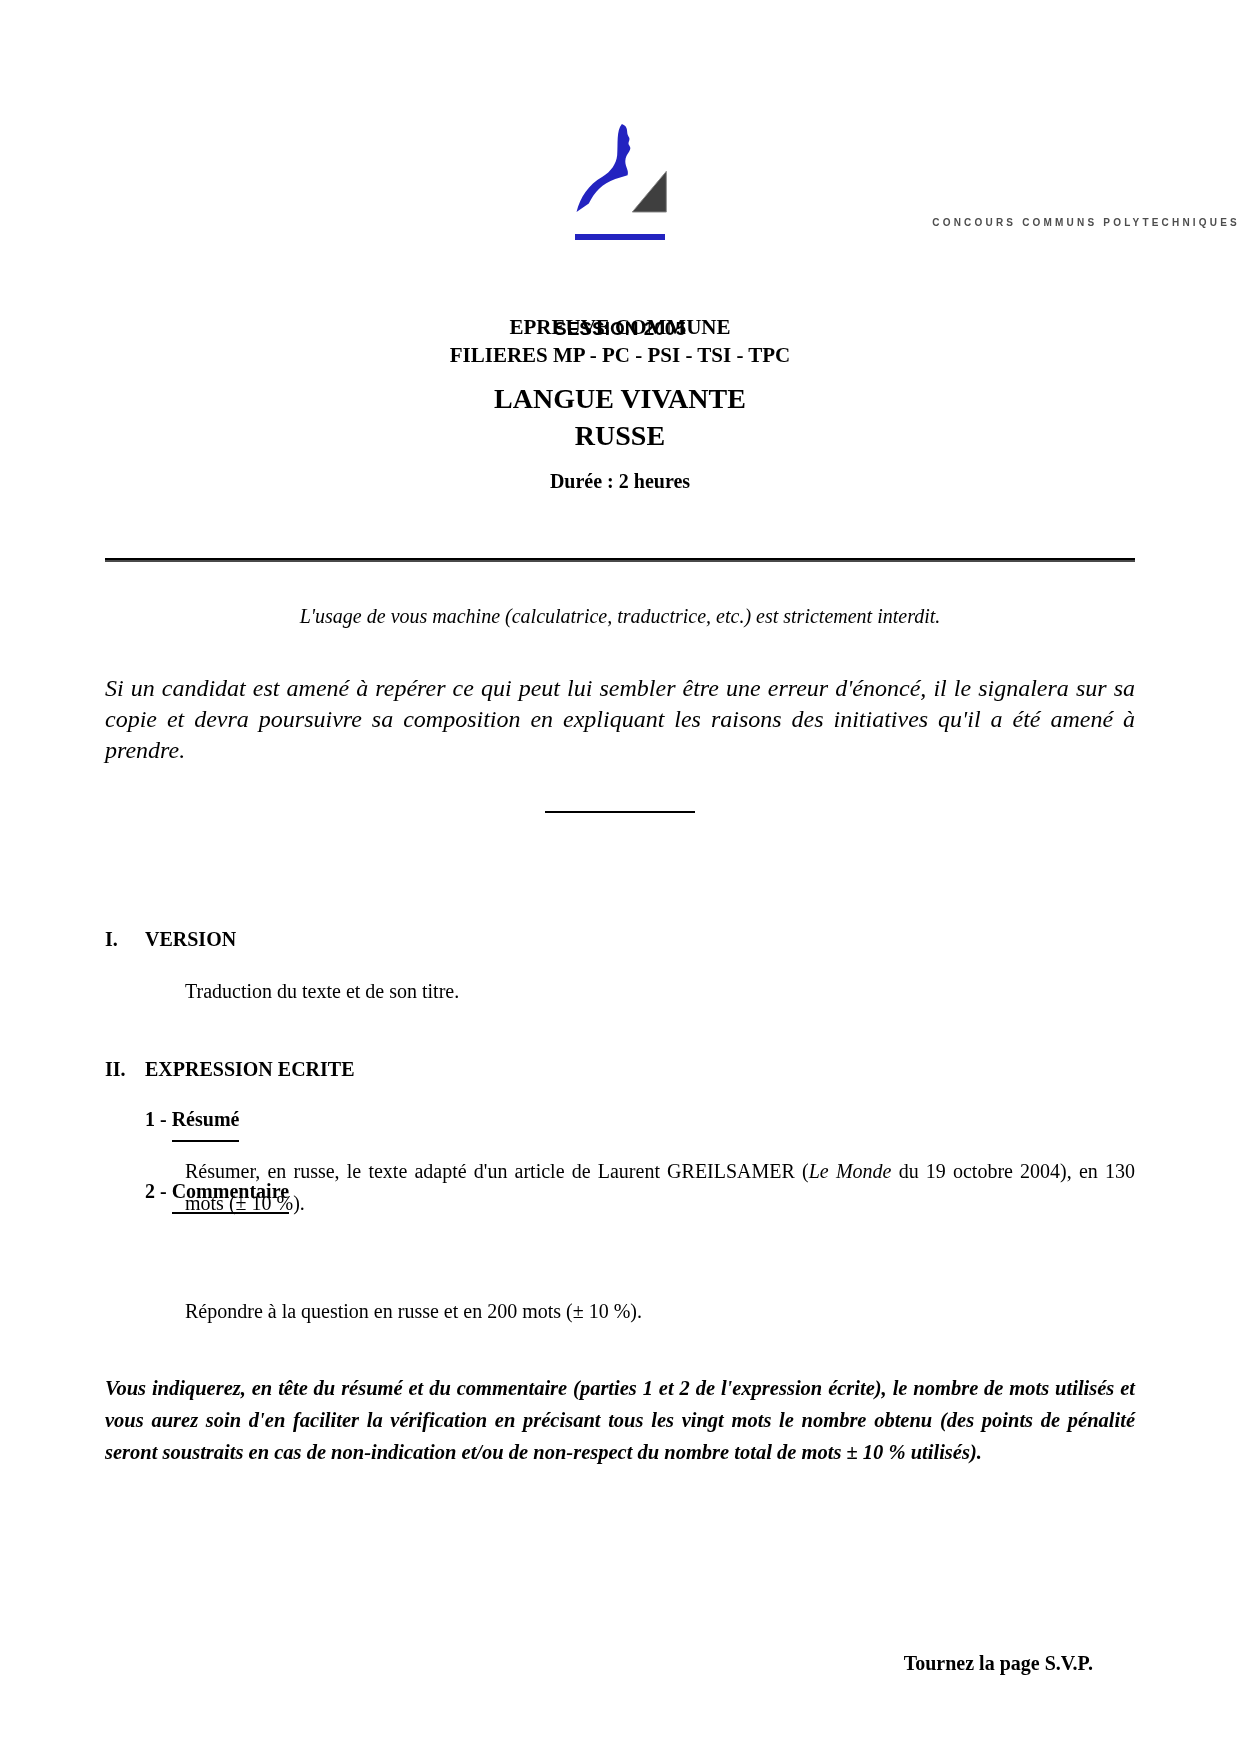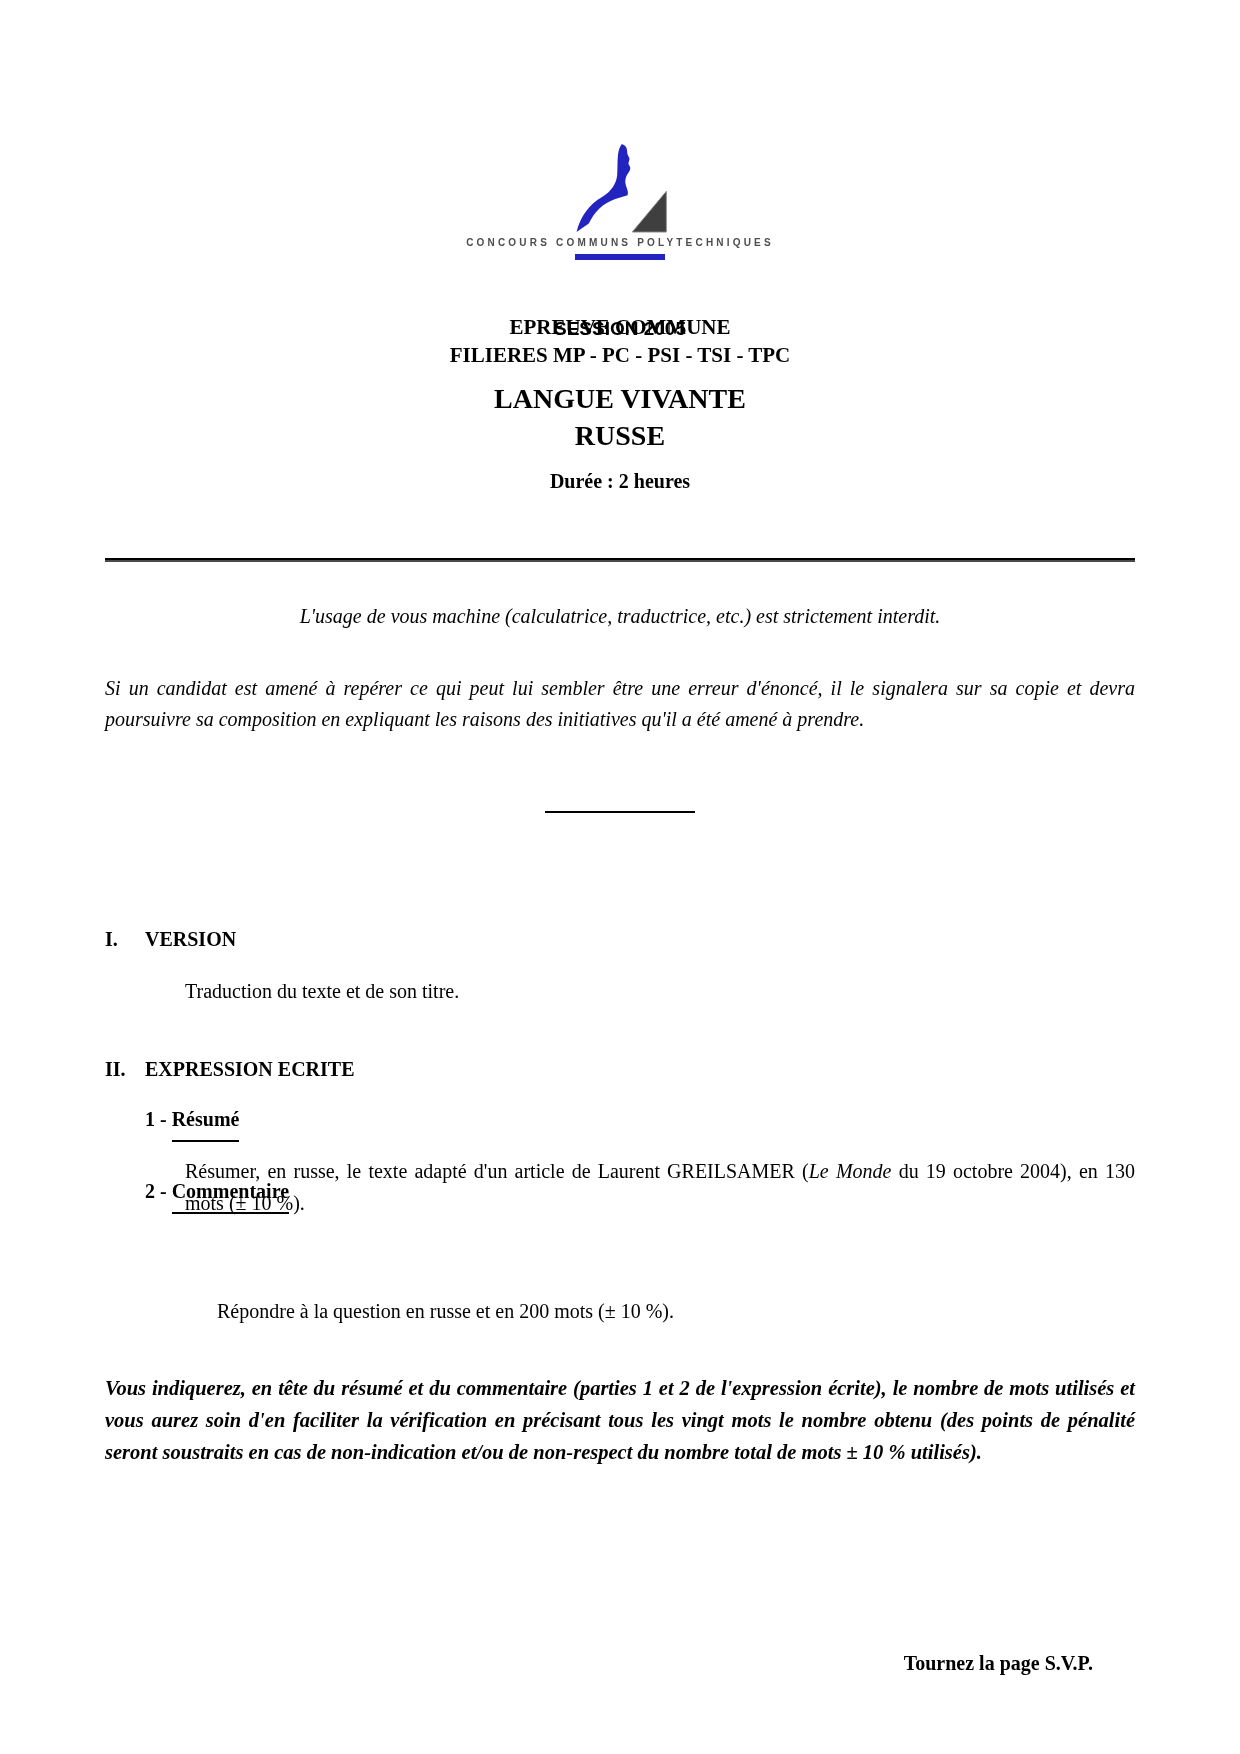--- a/index.html
+++ b/index.html
@@ -12,21 +12,21 @@
     height: 1754px;
     font-family: "Liberation Serif", serif;
     color: #000;
     position: relative;
     overflow: hidden;
   }
   .abs { position: absolute; }
   .centered { left: 0; right: 0; text-align: center; }
 
   
-  .logo-block { top: 144px; }
+  .logo-block { top: 124px; text-align: right; }
   .logo-graphic { display: block; margin: 0 auto; width: 104px; height: 90px; }
   .logo-caption {
     margin-top: 3px;
     font-family: "Liberation Sans", sans-serif;
     font-size: 10px;
     font-weight: 600;
     letter-spacing: 3.2px;
     color: #4d4d4d;
     white-space: nowrap;
   }
@@ -54,21 +54,21 @@
     border-bottom: 2px solid #4a4a4a;
   }
 
   .usage-notice {
     top: 601px;
     font-size: 20px; font-style: italic;
     line-height: 31px;
   }
   .warning-paragraph {
     top: 673px; left: 105px; width: 1030px;
-    font-size: 20px; font-style: italic;
+    font-size: 24px; font-style: italic;
     line-height: 31px;
     text-align: justify;
   }
   .small-rule {
     top: 811px; left: 545px; width: 150px;
     height: 2px; background: #000;
   }
 
   .section-heading { font-size: 20px; font-weight: bold; left: 105px; }
   .section-heading .numeral { display: inline-block; width: 40px; }
@@ -81,21 +81,21 @@
   .underlined { border-bottom: 2px solid #000; padding-bottom: 10px; }
 
   .resume-instruction {
     top: 1155px; left: 185px; width: 950px;
     font-size: 20px; line-height: 32px;
     text-align: justify;
   }
   .resume-instruction .italic { font-style: italic; }
 
   .commentaire-subheading { top: 1180px; }
-  .commentaire-instruction { top: 1300px; left: 185px; font-size: 20px; margin-left: 32px; }
+  .commentaire-instruction { top: 1300px; left: 185px; font-size: 20px; }
 
   .word-count-note {
     top: 1372px; left: 105px; width: 1030px;
     font-size: 20.5px; font-weight: bold; font-style: italic;
     line-height: 32px;
     text-align: justify;
   }
 
   .turn-page-note {
     top: 1652px; right: 147px;

